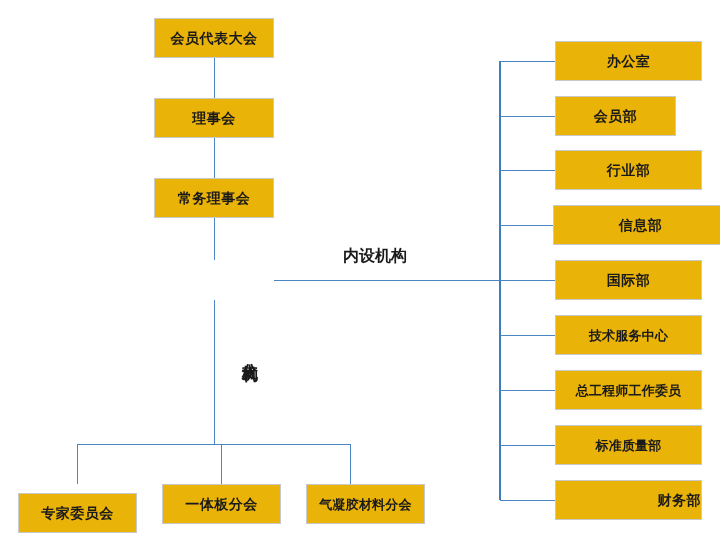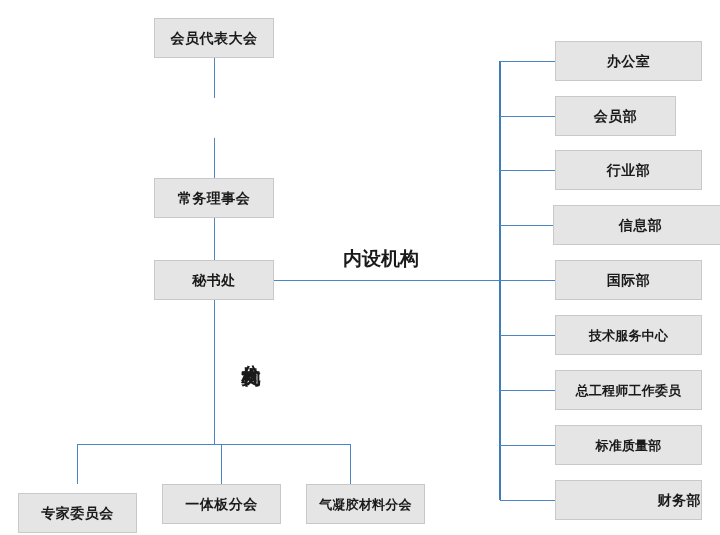--- a/index.html
+++ b/index.html
@@ -15,21 +15,21 @@
     position: relative;
     width: 720px;
     height: 535px;
     background: #ffffff;
     overflow: hidden;
   }
   .node {
     position: absolute;
     box-sizing: border-box;
     border: 1px solid #c9c9c9;
-    background: #e5e5e5;
+    background: #eab308;
     display: flex;
     align-items: center;
     justify-content: center;
     color: #1a1a1a;
     font-weight: bold;
     font-size: 14px;
     line-height: 1;
     letter-spacing: 0.5px;
     white-space: nowrap;
     z-index: 3;
@@ -44,21 +44,21 @@
     z-index: 1;
   }
   .conn.v { width: 1px; }
   .conn.h { height: 1px; }
   .conn.spine { width: 2px; background: #3f7cba; }
   .conn.stub { height: 1px; background: #4b86c4; }
   .label {
     position: absolute;
     color: #1a1a1a;
     font-weight: bold;
-    font-size: 19px;
+    font-size: 16px;
     white-space: nowrap;
     z-index: 4;
   }
   .label.vertical {
     writing-mode: vertical-rl;
     text-orientation: upright;
     letter-spacing: 1px;
     white-space: nowrap;
   }
 </style>
@@ -87,25 +87,25 @@
   <div class="conn stub" style="left:500px; top:500px; width:55px;"></div>
 
   <div class="conn h" style="left:77px; top:444px; width:274px;"></div>
   <div class="conn v" style="left:77px; top:444px; height:40px;"></div>
   <div class="conn v" style="left:221px; top:444px; height:40px;"></div>
   <div class="conn v" style="left:350px; top:444px; height:40px;"></div>
 
   <div class="node" style="left:154px; top:18px; width:120px; height:40px;">
     <span>会员代表大会</span>
   </div>
+  <div class="node" style="left:154px; top:98px; width:120px; height:40px;">
+    <span>理事会</span>
+  </div>
   <div class="node" style="left:154px; top:178px; width:120px; height:40px;">
     <span>常务理事会</span>
-  </div>
-  <div class="node" style="left:154px; top:260px; width:120px; height:40px;">
-    <span>秘书处</span>
   </div>
 
   <div class="label" style="left:343px; top:246px;">内设机构</div>
   <div class="label vertical" style="left:239px; top:350px;">分支机构</div>
 
   <div class="node" style="left:555px; top:41px; width:147px; height:40px;">
     <span>办公室</span>
   </div>
   <div class="node" style="left:555px; top:96px; width:121px; height:40px;">
     <span>会员部</span>

